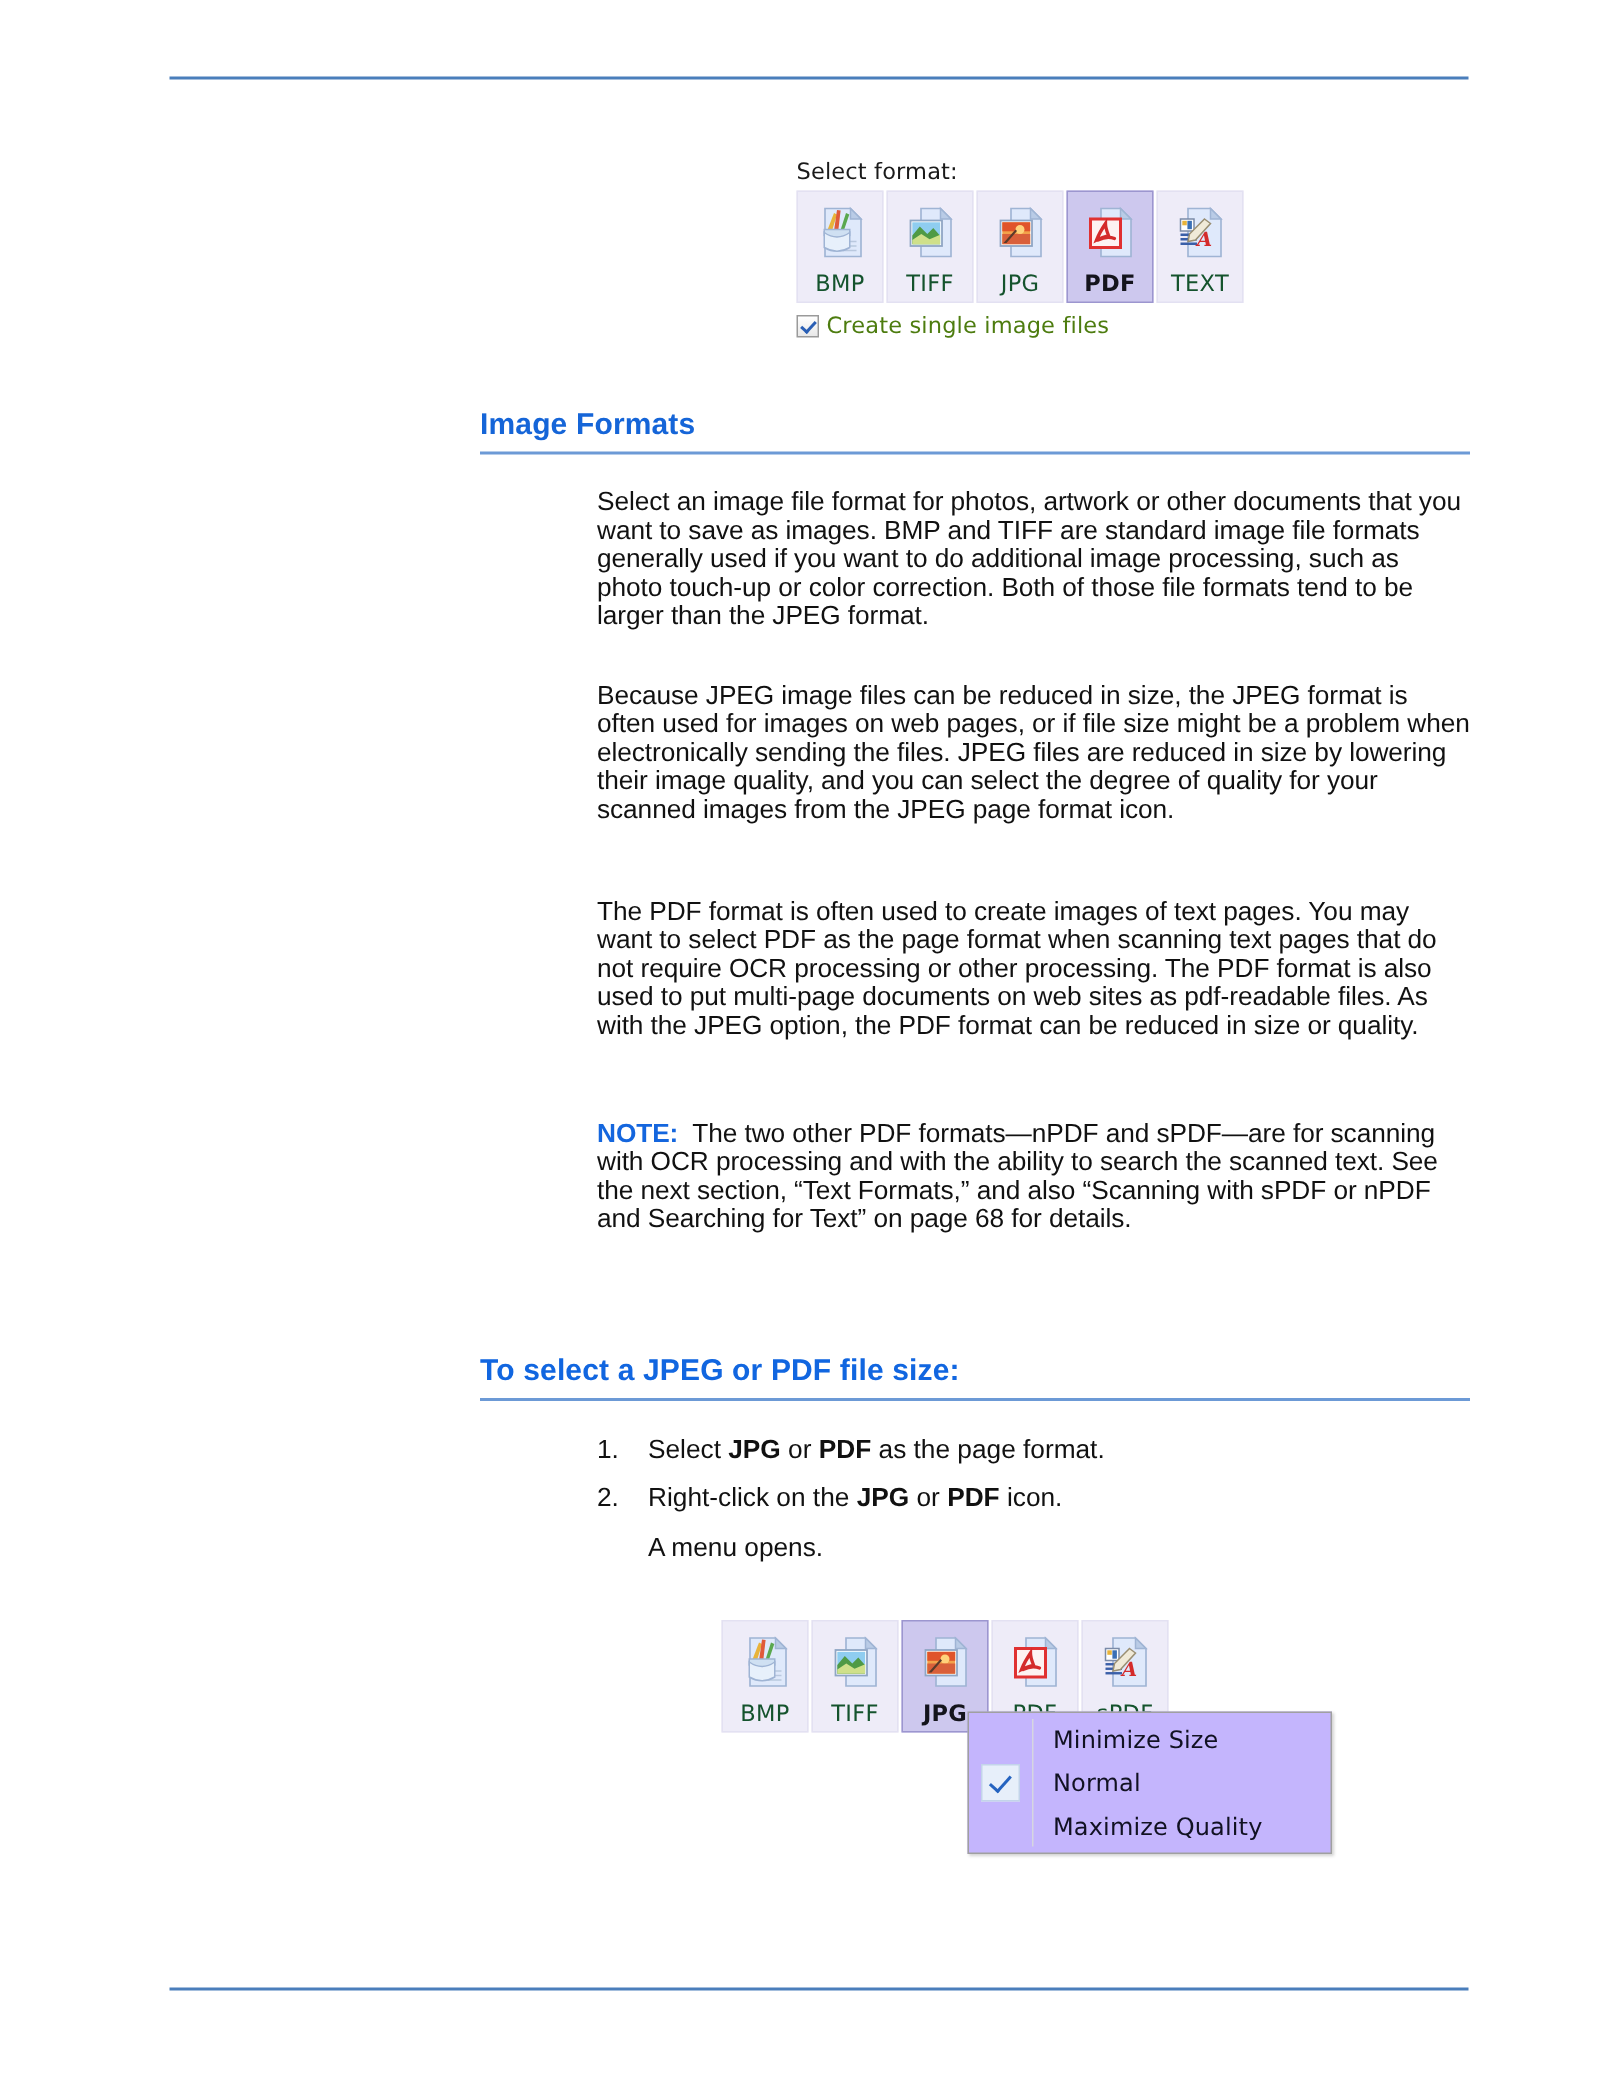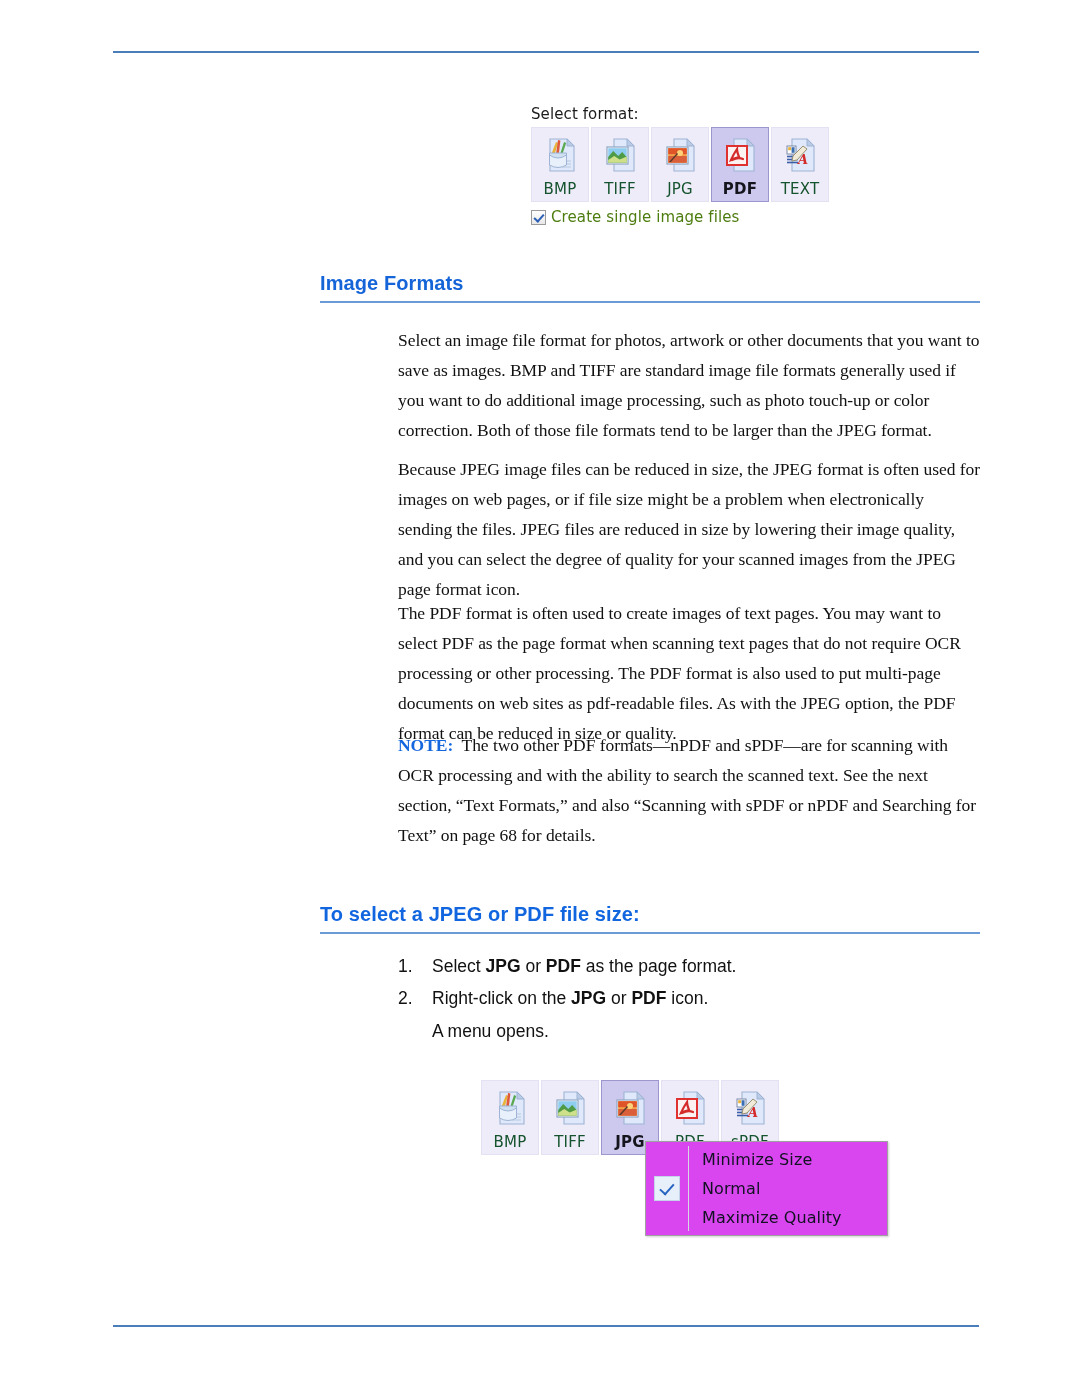--- a/index.html
+++ b/index.html
@@ -129,27 +129,26 @@
     letter-spacing: .1px;
   }
   .h-section.blue2 { color: #1166e0; }
   .head-rule {
     height: 2px;
     background: #6c9ad6;
     margin-top: 6px;
   }
   .para {
     font-size: 17.5px;
-    line-height: 30px;
+    line-height: 19px;
     color: #111;
     margin-left: 78px;
     margin-top: 0;
     width: 582px;
     letter-spacing: -0.05px;
-    font-family: Liberation Serif, serif;
   }
   .note-tag {
     color: #1466de;
     font-weight: bold;
   }
   .olist {
     margin-left: 78px;
     width: 582px;
   }
   .oitem {
@@ -163,21 +162,21 @@
     font-size: 17.5px;
     line-height: 23.3px;
     color: #111;
     margin-left: 34px;
   }
   b.tight { font-weight: bold; }
 
   
   .ctx-menu {
     position: absolute;
-    background: #d946ef;
+    background: #c4b5fd;
     border: 1px solid #a0a0a0;
     box-shadow: 1px 1px 2px rgba(0,0,0,.18);
     font-family: "DejaVu Sans", sans-serif;
     padding: 3px 0;
     width: 243px;
     box-sizing: border-box;
   }
   .ctx-gutter-line {
     position: absolute;
     left: 42px;
@@ -347,21 +346,21 @@
     <div class="h-section">Image Formats</div>
     <div class="head-rule"></div>
   </div>
 
   <p class="para" style="position:absolute; left:0; top:325px;">Select an image file format for photos, artwork or other documents that you want to save as images. BMP and TIFF are standard image file formats generally used if you want to do additional image processing, such as photo touch-up or color correction. Both of those file formats tend to be larger than the JPEG format.</p>
 
   <p class="para" style="position:absolute; left:0; top:454px;">Because JPEG image files can be reduced in size, the JPEG format is often used for images on web pages, or if file size might be a problem when electronically sending the files. JPEG files are reduced in size by lowering their image quality, and you can select the degree of quality for your scanned images from the JPEG page format icon.</p>
 
   <p class="para" style="position:absolute; left:0; top:598px;">The PDF format is often used to create images of text pages. You may want to select PDF as the page format when scanning text pages that do not require OCR processing or other processing. The PDF format is also used to put multi-page documents on web sites as pdf-readable files. As with the JPEG option, the PDF format can be reduced in size or quality.</p>
 
-  <p class="para" style="position:absolute; left:0; top:730px;"><span class="note-tag">NOTE:</span>&nbsp; <span>The two other PDF formats—nPDF and sPDF—are for scanning with OCR processing and with the ability to search the scanned text. See the next section, “Text Formats,” and also “Scanning with sPDF or nPDF and Searching for Text” on page 68 for details.</span></p>
+  <p class="para" style="position:absolute; left:0; top:746px;"><span class="note-tag">NOTE:</span>&nbsp; <span>The two other PDF formats—nPDF and sPDF—are for scanning with OCR processing and with the ability to search the scanned text. See the next section, “Text Formats,” and also “Scanning with sPDF or nPDF and Searching for Text” on page 68 for details.</span></p>
 
   <div style="position:absolute; left:0; top:903px; width:660px;">
     <div class="h-section blue2">To select a JPEG or PDF file size:</div>
     <div class="head-rule"></div>
   </div>
 
   <div class="olist" style="position:absolute; left:0; top:955px;">
     <div class="oitem">
       <span class="onum">1.</span>
       <span><span>Select </span><b class="tight">JPG</b><span> or </span><b class="tight">PDF</b><span> as the page format.</span></span>

